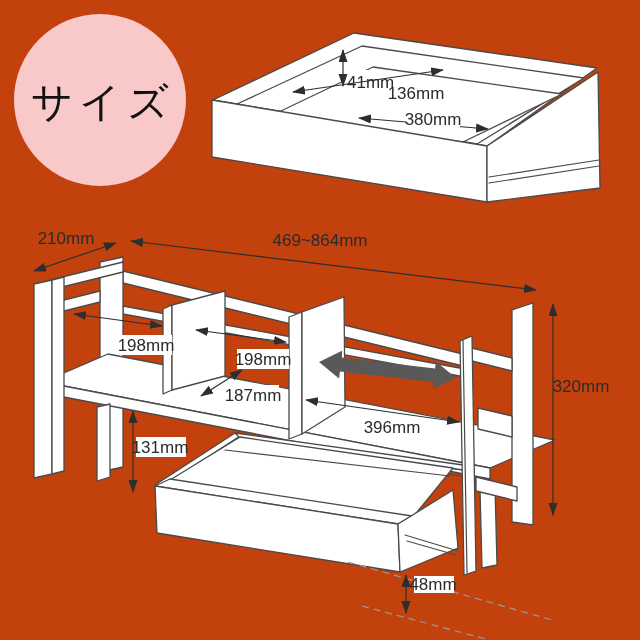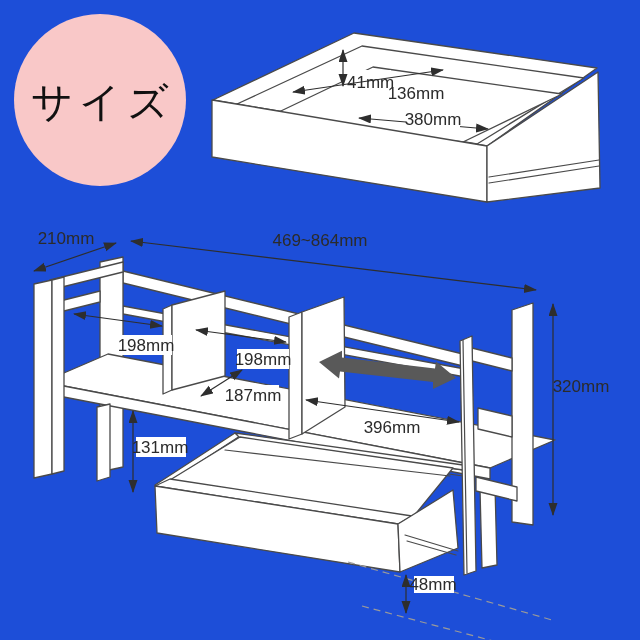--- a/index.html
+++ b/index.html
@@ -1,16 +1,16 @@
 <!DOCTYPE html>
 <html><head>
 <meta charset="utf-8">
 <style>
   html,body{margin:0;padding:0;background:#ffffff;}
-  .stage{position:relative;width:640px;height:640px;background:#1d4ed8;overflow:hidden;
+  .stage{position:relative;width:640px;height:640px;background:#c2410c;overflow:hidden;
          font-family:"Liberation Sans","DejaVu Sans",sans-serif;}
   svg{display:block;}
   .art{fill:#ffffff;stroke:#4a4a4a;stroke-width:1.3;stroke-linejoin:round;stroke-linecap:round;}
   .ln{fill:none;stroke:#4a4a4a;stroke-width:1.2;stroke-linecap:round;}
   .dim{fill:none;stroke:#2e2e2e;stroke-width:1.2;}
   .dash{fill:none;stroke:#9a9a9a;stroke-width:1.2;stroke-dasharray:7 5;}
   .lbl{font-family:"Liberation Sans","DejaVu Sans",sans-serif;font-size:17px;fill:#2b2b2b;}
   .mask{fill:#ffffff;stroke:none;}
   .badge-txt{font-family:"Liberation Sans","DejaVu Sans",sans-serif;font-size:41px;fill:#111111;letter-spacing:6px;}
 </style>

